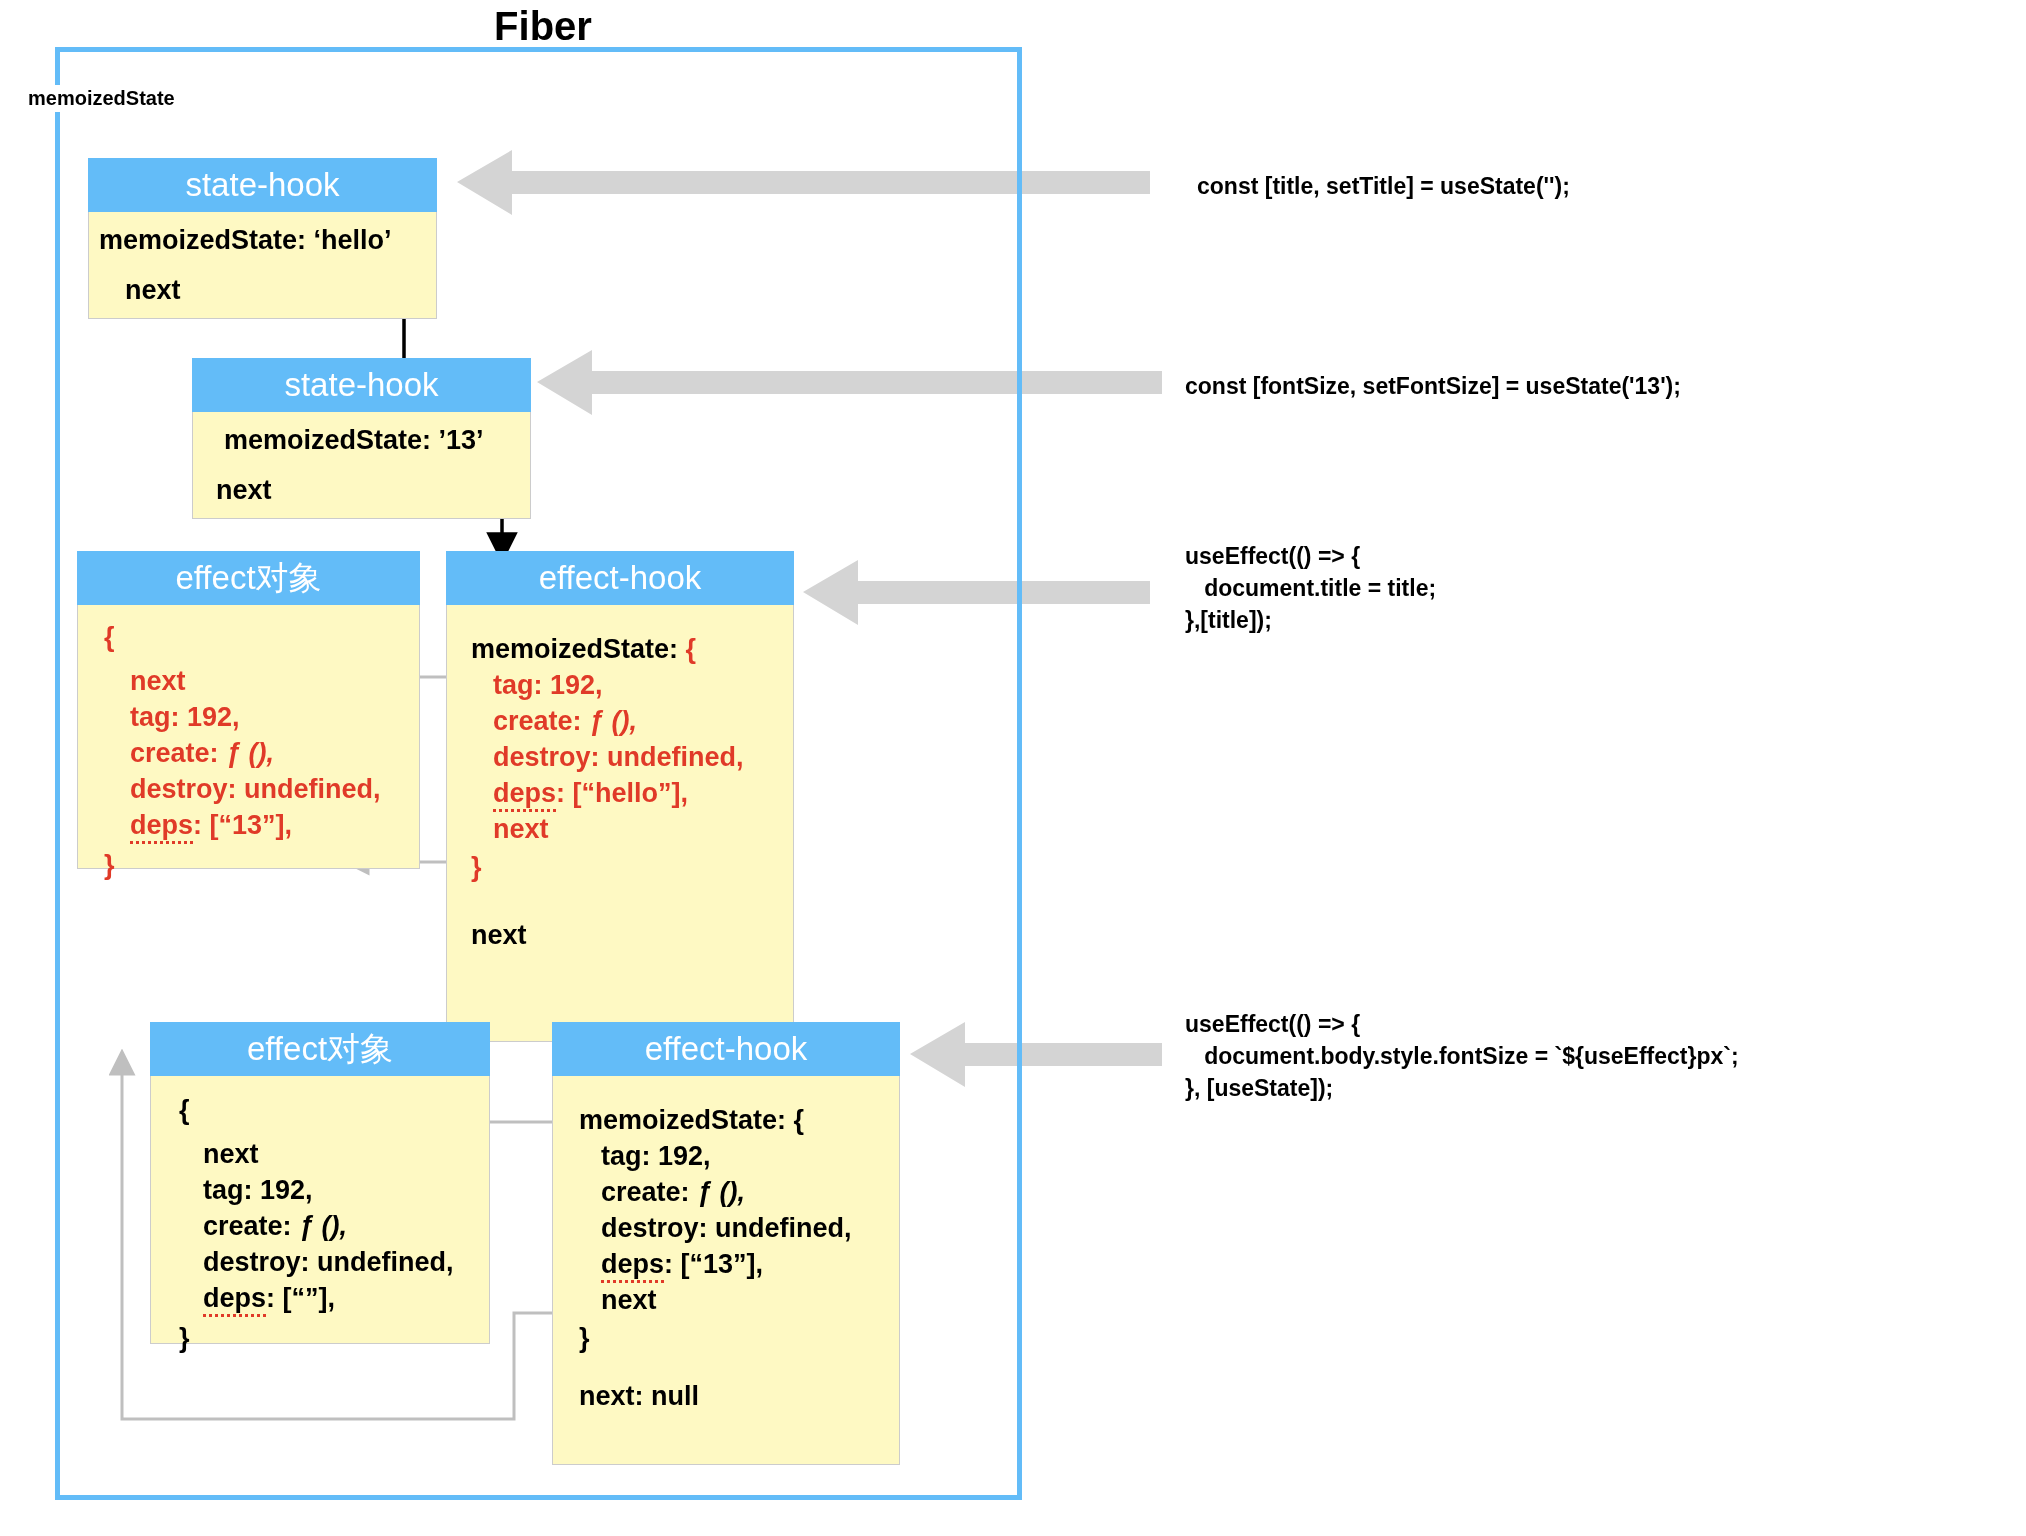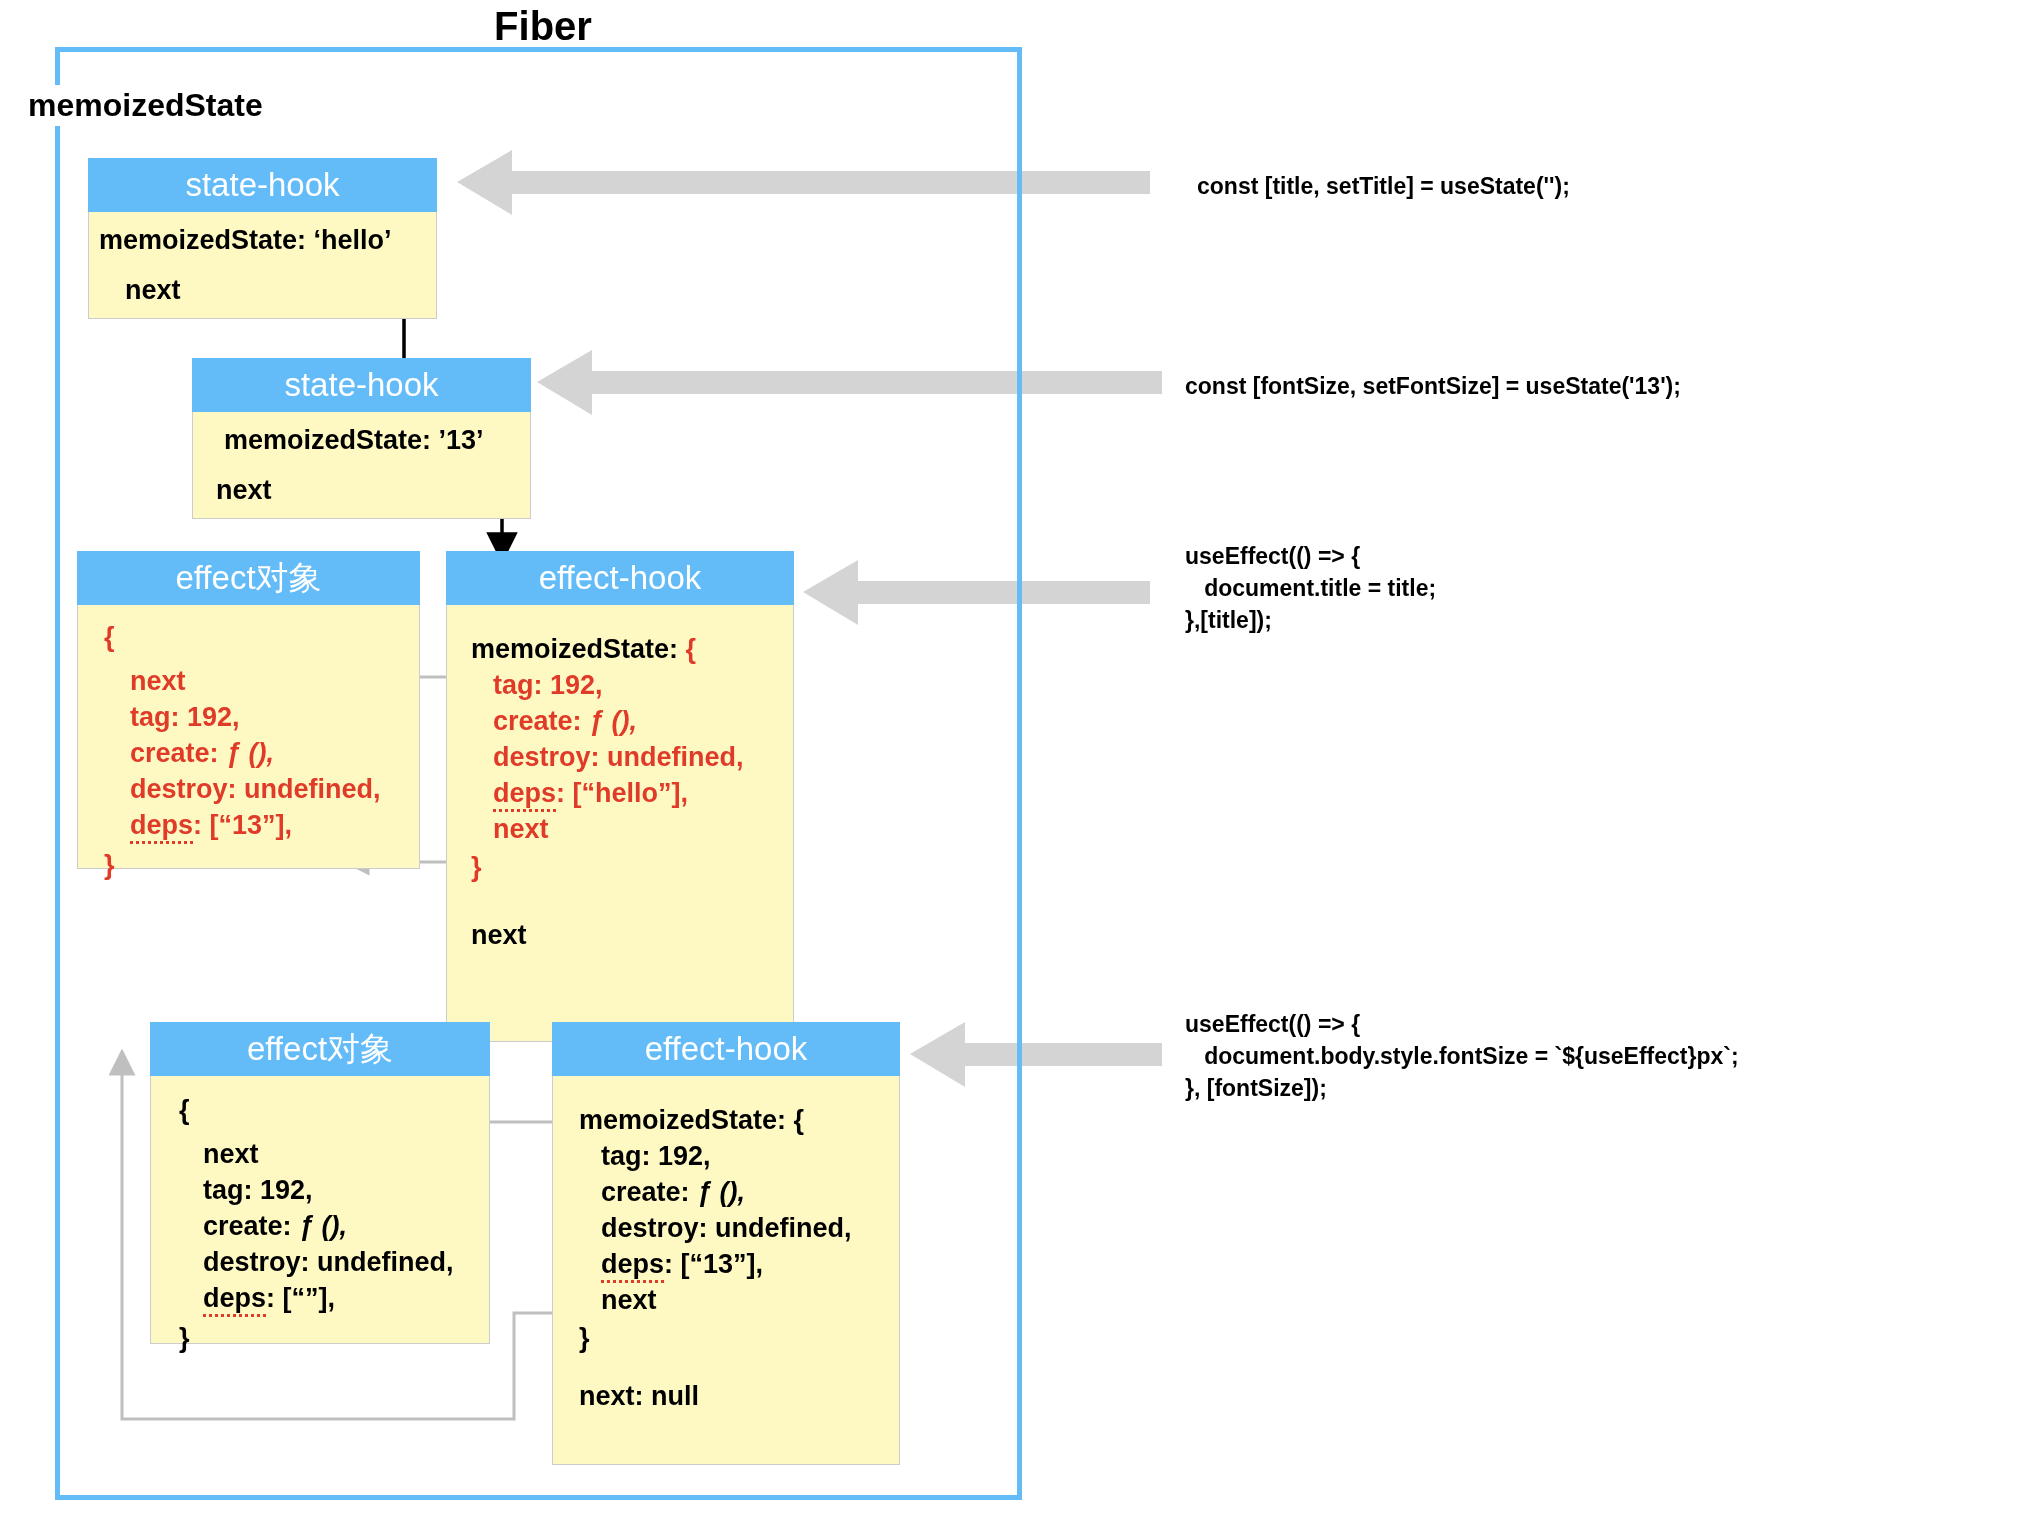--- a/index.html
+++ b/index.html
@@ -47,21 +47,21 @@
     color: #000000;
     line-height: 1;
     padding: 0 6px;
     box-sizing: border-box;
     z-index: 6;
   }
   .memoized-label {
     position: absolute;
     left: 28px;
     top: 85px;
-    font-size: 32px;
+    font-size: 20px;
     font-weight: bold;
     color: #000000;
     background: #ffffff;
     padding: 2px 6px 2px 0;
     z-index: 6;
     white-space: nowrap;
   }
 
   
   .node {
@@ -248,16 +248,16 @@
 
   <div style="position:absolute; left:1185px; top:540px; z-index:5;">
     <div class="code-note" style="position:static;">useEffect(() =&gt; {</div>
     <div class="code-note" style="position:static;">   document.title = title;</div>
     <div class="code-note" style="position:static;">},[title]);</div>
   </div>
 
   <div style="position:absolute; left:1185px; top:1008px; z-index:5;">
     <div class="code-note" style="position:static;">useEffect(() =&gt; {</div>
     <div class="code-note" style="position:static;">   document.body.style.fontSize = `${useEffect}px`;</div>
-    <div class="code-note" style="position:static;">}, [fontSize]);</div>
+    <div class="code-note" style="position:static;">}, [useState]);</div>
   </div>
 
 </div>
 
 </body></html>

